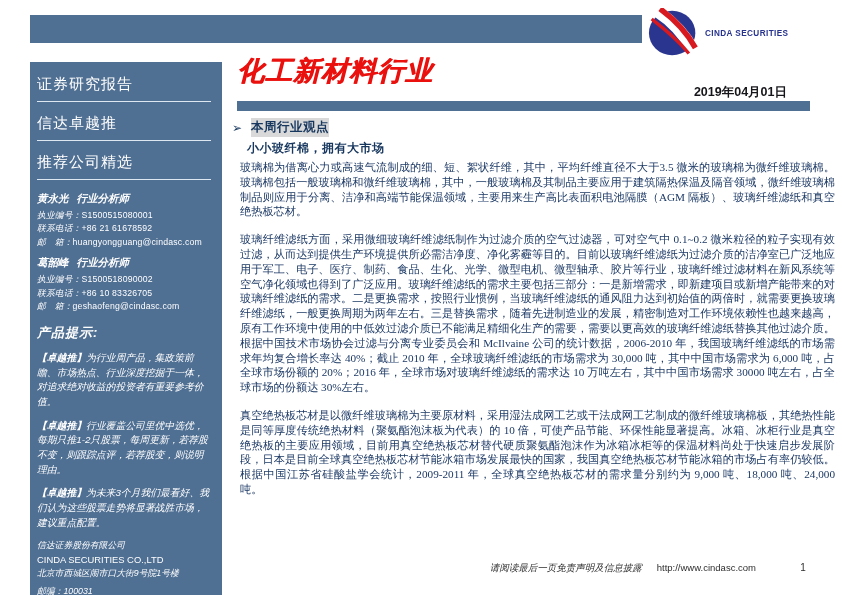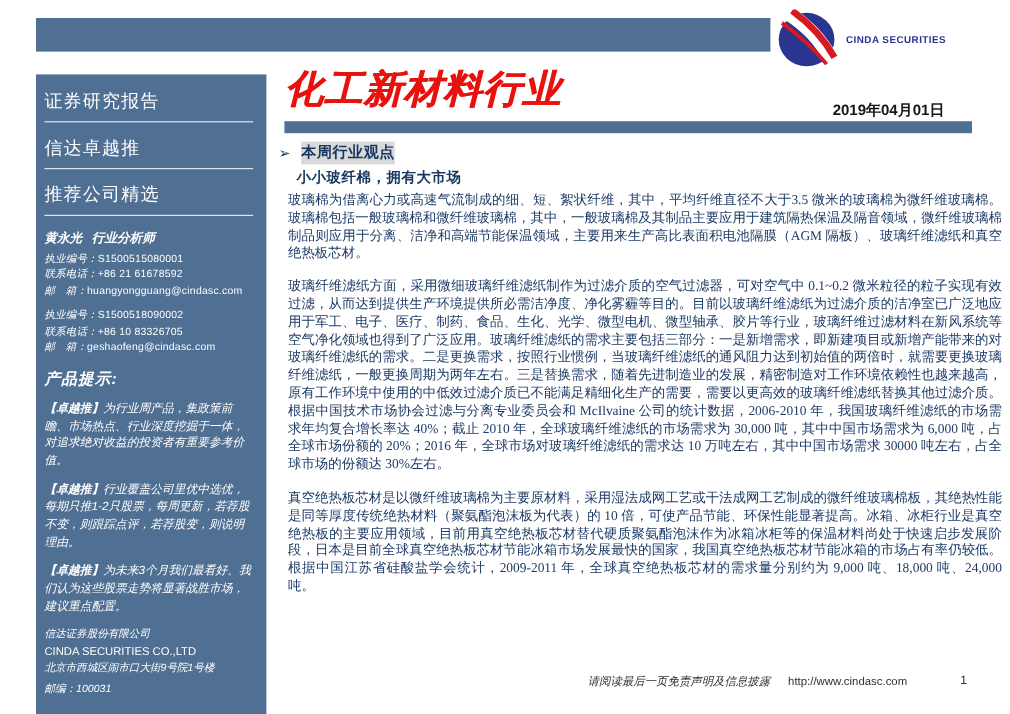--- a/index.html
+++ b/index.html
@@ -36,21 +36,21 @@
   .product-heading{font-size:13px;font-weight:bold;font-style:italic;letter-spacing:1px;margin:10px 0 0;}
   .note{font-size:9.8px;line-height:1.5;margin:9px 0 0;font-style:italic;}
   .note b{font-style:italic;}
   .company{margin-top:9px;font-size:8.8px;line-height:1.5;}
   .company-cn{font-style:italic;}
   .company-en{font-size:9.4px;font-style:normal;}
   .company-addr{font-style:italic;}
   .company-post{margin-top:5px;font-style:italic;}
   
   .report-title{
-    position:absolute;left:237px;top:53px;font-size:32px;font-weight:bold;font-style:italic;
+    position:absolute;left:237px;top:53px;font-size:27px;font-weight:bold;font-style:italic;
     color:var(--title-red);letter-spacing:1px;text-shadow:0.7px 0 0 currentColor;
   }
   .report-date{position:absolute;left:590px;top:84px;width:197px;text-align:right;font-size:12.5px;font-weight:bold;color:#15151a;}
   .title-rule{position:absolute;left:237px;top:101px;width:573px;height:10px;background:var(--slate);}
   .section-row{position:absolute;left:232px;top:118px;display:flex;align-items:center;gap:9px;}
   .bullet{color:var(--navy);font-size:12px;line-height:1;}
   .section-label{background:var(--hl);color:var(--navy);font-weight:bold;font-size:12.5px;padding:1px 0;letter-spacing:0.5px;}
   .subtitle{position:absolute;left:247px;top:140px;font-weight:bold;font-size:12px;color:var(--navy);letter-spacing:0.5px;}
   .body-col{
     position:absolute;left:240px;top:160px;width:595px;color:var(--body-navy);
@@ -96,20 +96,23 @@
       </div>
       <div class="contact-row">
         <span class="lbl">联系电话：</span><span>+86 21 61678592</span>
       </div>
       <div class="contact-row">
         <span class="lbl">邮　箱：</span><span>huangyongguang@cindasc.com</span>
       </div>
     </div>
 
     <div class="analyst-block">
+      <div class="analyst-name">
+        <span>葛韶峰</span><span class="role">行业分析师</span>
+      </div>
       <div class="contact-row">
         <span class="lbl">执业编号：</span><span>S1500518090002</span>
       </div>
       <div class="contact-row">
         <span class="lbl">联系电话：</span><span>+86 10 83326705</span>
       </div>
       <div class="contact-row">
         <span class="lbl">邮　箱：</span><span>geshaofeng@cindasc.com</span>
       </div>
     </div>

